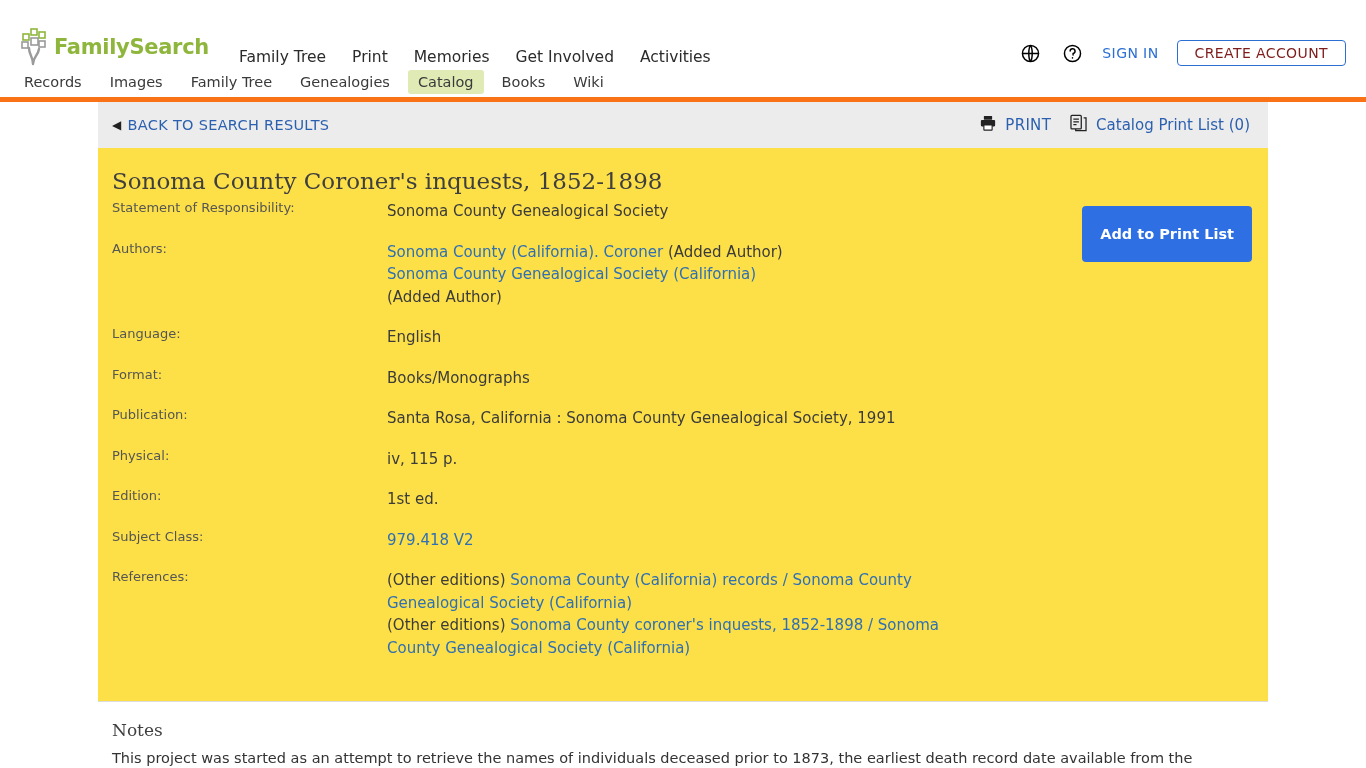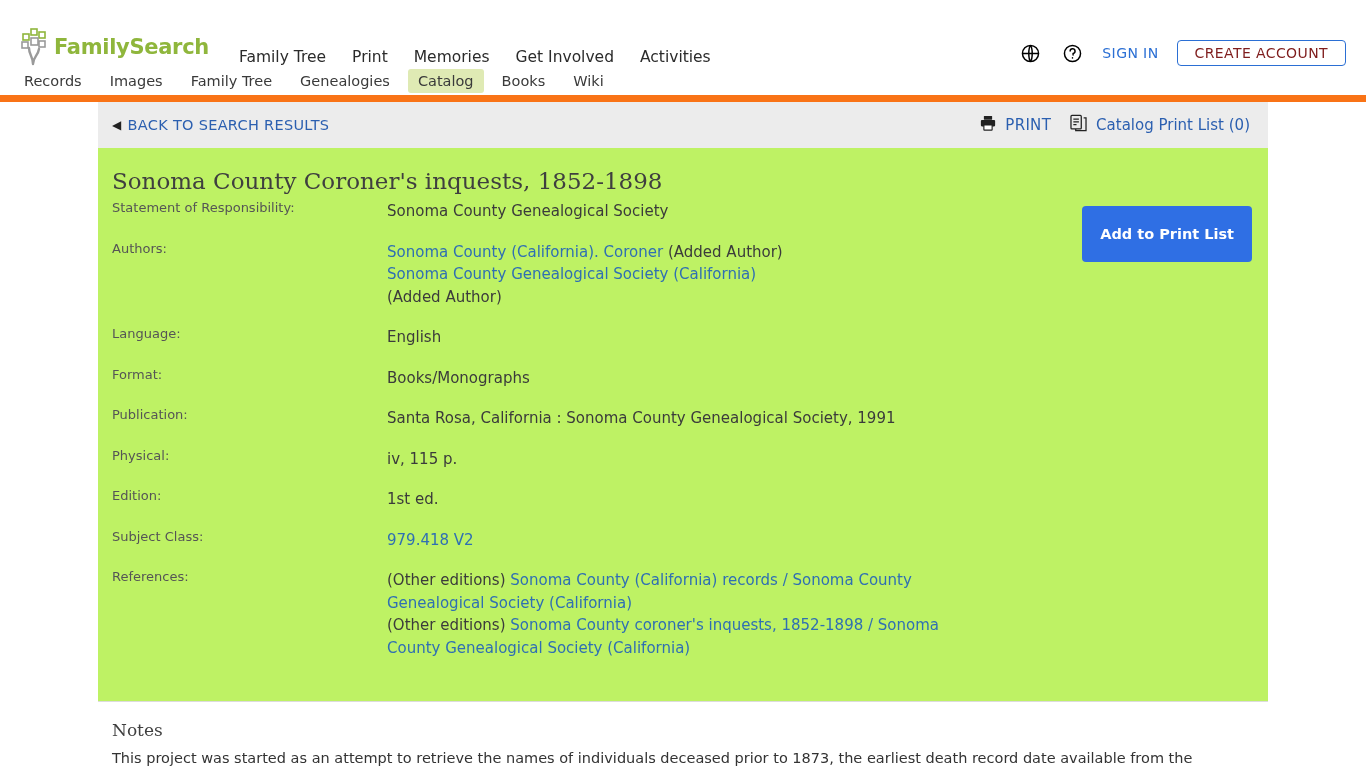--- a/index.html
+++ b/index.html
@@ -72,21 +72,21 @@
     line-height: 1;
   }
 
   
   .subnav {
     height: 36px;
     display: flex;
     align-items: center;
     gap: 8px;
     padding: 0 14px;
-    border-bottom: 7px solid #f97316;
+    border-bottom: 5px solid #f97316;
     background: #fff;
   }
   .subnav a {
     font-size: 14.5px;
     color: #3a3a3a;
     text-decoration: none;
     padding: 4px 10px;
     border-radius: 3px;
     font-family: "DejaVu Sans", sans-serif;
   }
@@ -135,21 +135,21 @@
     gap: 8px;
     color: #2b5fb0;
     text-decoration: none;
     font-size: 15px;
     font-family: "DejaVu Sans", sans-serif;
   }
   .print-link .lbl { letter-spacing: .3px; }
 
   
   .detail {
-    background: #bef264;
+    background: #fde047;
     padding: 14px 18px 24px 14px;
     position: relative;
     min-height: 500px;
   }
   .title {
     font-family: "DejaVu Serif", serif;
     font-size: 23px;
     color: #3f3f3f;
     margin: 6px 0 6px 0;
     font-weight: normal;

